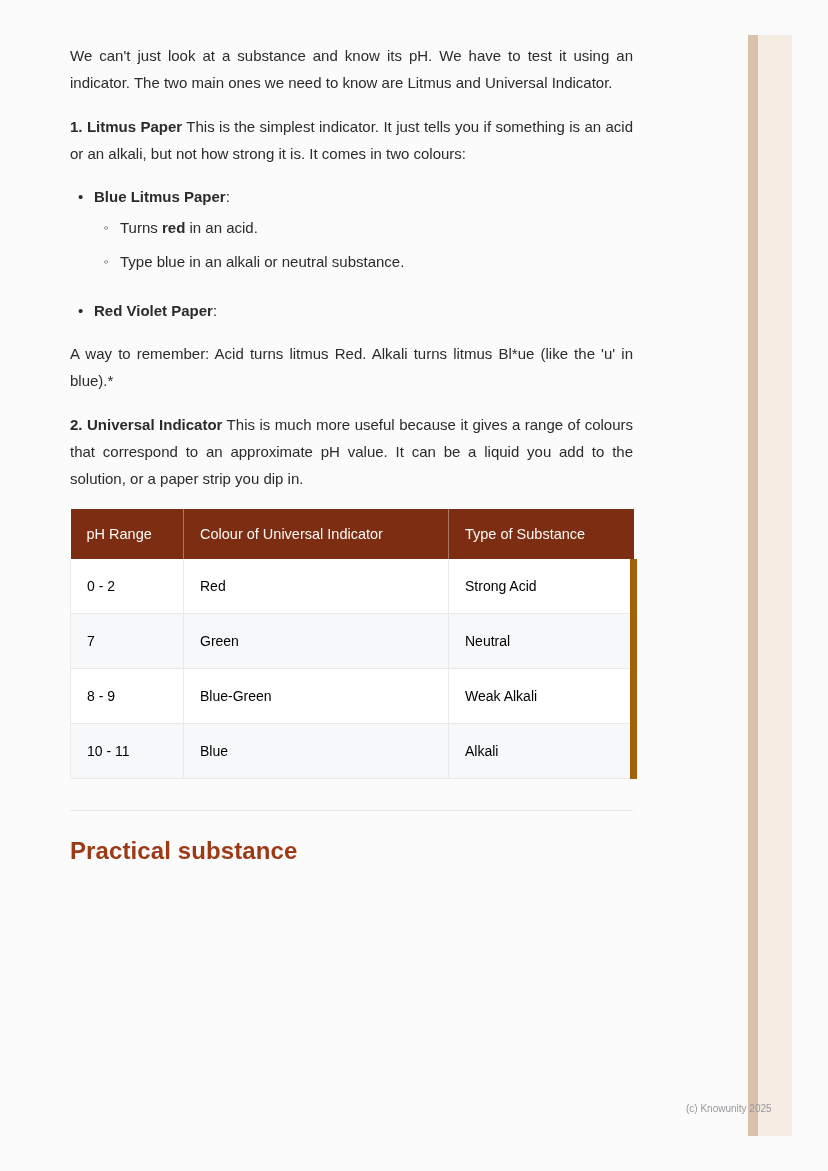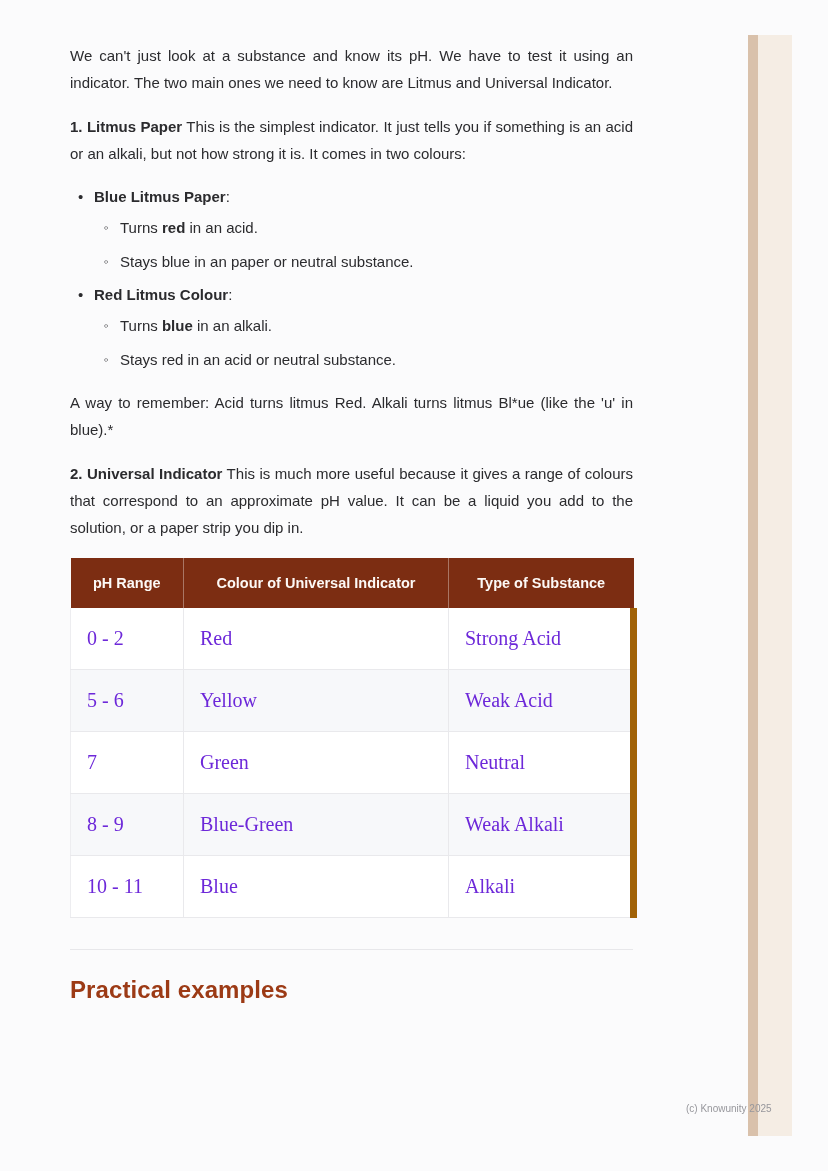--- a/index.html
+++ b/index.html
@@ -36,50 +36,49 @@
 
   p.para {
     margin: 0 0 17px 0;
     font-size: 15px; line-height: 27px;
     text-align: justify;
   }
   .b { font-weight: 700; }
   .it { }
 
   ul.list { list-style: none; margin: 0 0 17px 0; padding: 0; }
-  ul.list > li { margin-bottom: 8px; }
+  ul.list > li { margin-bottom: 24px; }
   ul.list > li:last-child { margin-bottom: 0; }
   .li-head { position: relative; padding-left: 24px; font-size: 15px; line-height: 25px; }
   .li-head::before { content: "•"; position: absolute; left: 8px; top: 0; }
   ul.sub { list-style: none; margin: 6px 0 0 0; padding: 0; }
   ul.sub > li { position: relative; padding-left: 50px; font-size: 15px; line-height: 25px; margin-bottom: 9px; }
   ul.sub > li:last-child { margin-bottom: 0; }
   ul.sub > li::before { content: "◦"; position: absolute; left: 34px; top: 0; font-size: 13px; }
 
   table.ph {
     border-collapse: collapse;
     width: 563px;
     margin: 12px 0 0 0;
     table-layout: fixed;
   }
   table.ph thead th {
     background: #7c2d12;
     color: #fdf9f6;
-    text-align: center;
-    font-size: 14.5px; font-weight: 700;
+    text-align: left;
+    font-size: 14.5px; font-weight: 400;
     padding: 17px 16px;
   }
   table.ph thead th + th { border-left: 1px solid rgba(255,255,255,0.35); }
   table.ph tbody td {
-    font-size: 20px; color: #6d28d9;
+    font-size: 14px; color: #000000;
     padding: 19px 16px;
     border-bottom: 1px solid #e9e9ec;
     border-left: 1px solid #e9e9ec;
     background: #ffffff;
-    font-family: Liberation Serif, serif;
   }
   table.ph tbody td:first-child { border-left: 1px solid #ededf0; }
   table.ph tbody td:last-child { border-right: 7px solid #a16207; }
   table.ph tbody tr:nth-child(even) td { background: #f7f8fa; }
 
   hr.divider {
     border: none;
     border-top: 1px solid #e7e7ea;
     margin: 31px 0 0 0;
     width: 563px;
@@ -115,36 +114,28 @@
   <ul class="list">
     <li>
       <div class="li-head">
         <span class="b">Blue Litmus Paper</span><span>:</span>
       </div>
       <ul class="sub">
         <li>
           <span>Turns </span><span class="b">red</span><span> in an acid.</span>
         </li>
         <li>
-          <span>Stays blue in an paper or neutral substance.</span><span class="b"></span><span></span>
+          <span>Type blue in an alkali or neutral substance.</span><span class="b"></span><span></span>
         </li>
       </ul>
     </li>
     <li>
       <div class="li-head">
-        <span class="b">Red Litmus Colour</span><span>:</span>
+        <span class="b">Red Violet Paper</span><span>:</span>
       </div>
-      <ul class="sub">
-        <li>
-          <span>Turns </span><span class="b">blue</span><span> in an alkali.</span>
-        </li>
-        <li>
-          <span>Stays red in an acid or neutral substance.</span><span class="b"></span><span></span>
-        </li>
-      </ul>
     </li>
   </ul>
 
   <p class="para">
     <span class="it">A way to remember: Acid turns litmus Red. Alkali turns litmus Bl*ue</span><span> (like the 'u' in blue).*</span>
   </p>
 
   <p class="para">
     <span class="b">2. Universal Indicator</span><span> This is much more useful because it gives a range of colours that correspond to an approximate pH value. It can be a liquid you add to the solution, or a paper strip you dip in.</span>
   </p>
@@ -162,39 +153,34 @@
         <th>Type of Substance</th>
       </tr>
     </thead>
     <tbody>
       <tr>
         <td>0 - 2</td>
         <td>Red</td>
         <td>Strong Acid</td>
       </tr>
       <tr>
-        <td>5 - 6</td>
-        <td>Yellow</td>
-        <td>Weak Acid</td>
-      </tr>
-      <tr>
         <td>7</td>
         <td>Green</td>
         <td>Neutral</td>
       </tr>
       <tr>
         <td>8 - 9</td>
         <td>Blue-Green</td>
         <td>Weak Alkali</td>
       </tr>
       <tr>
         <td>10 - 11</td>
         <td>Blue</td>
         <td>Alkali</td>
       </tr>
     </tbody>
   </table>
 
   <hr class="divider">
 
-  <h2 class="practical">Practical examples</h2>
+  <h2 class="practical">Practical substance</h2>
 
 </div>
 
 </body></html>

